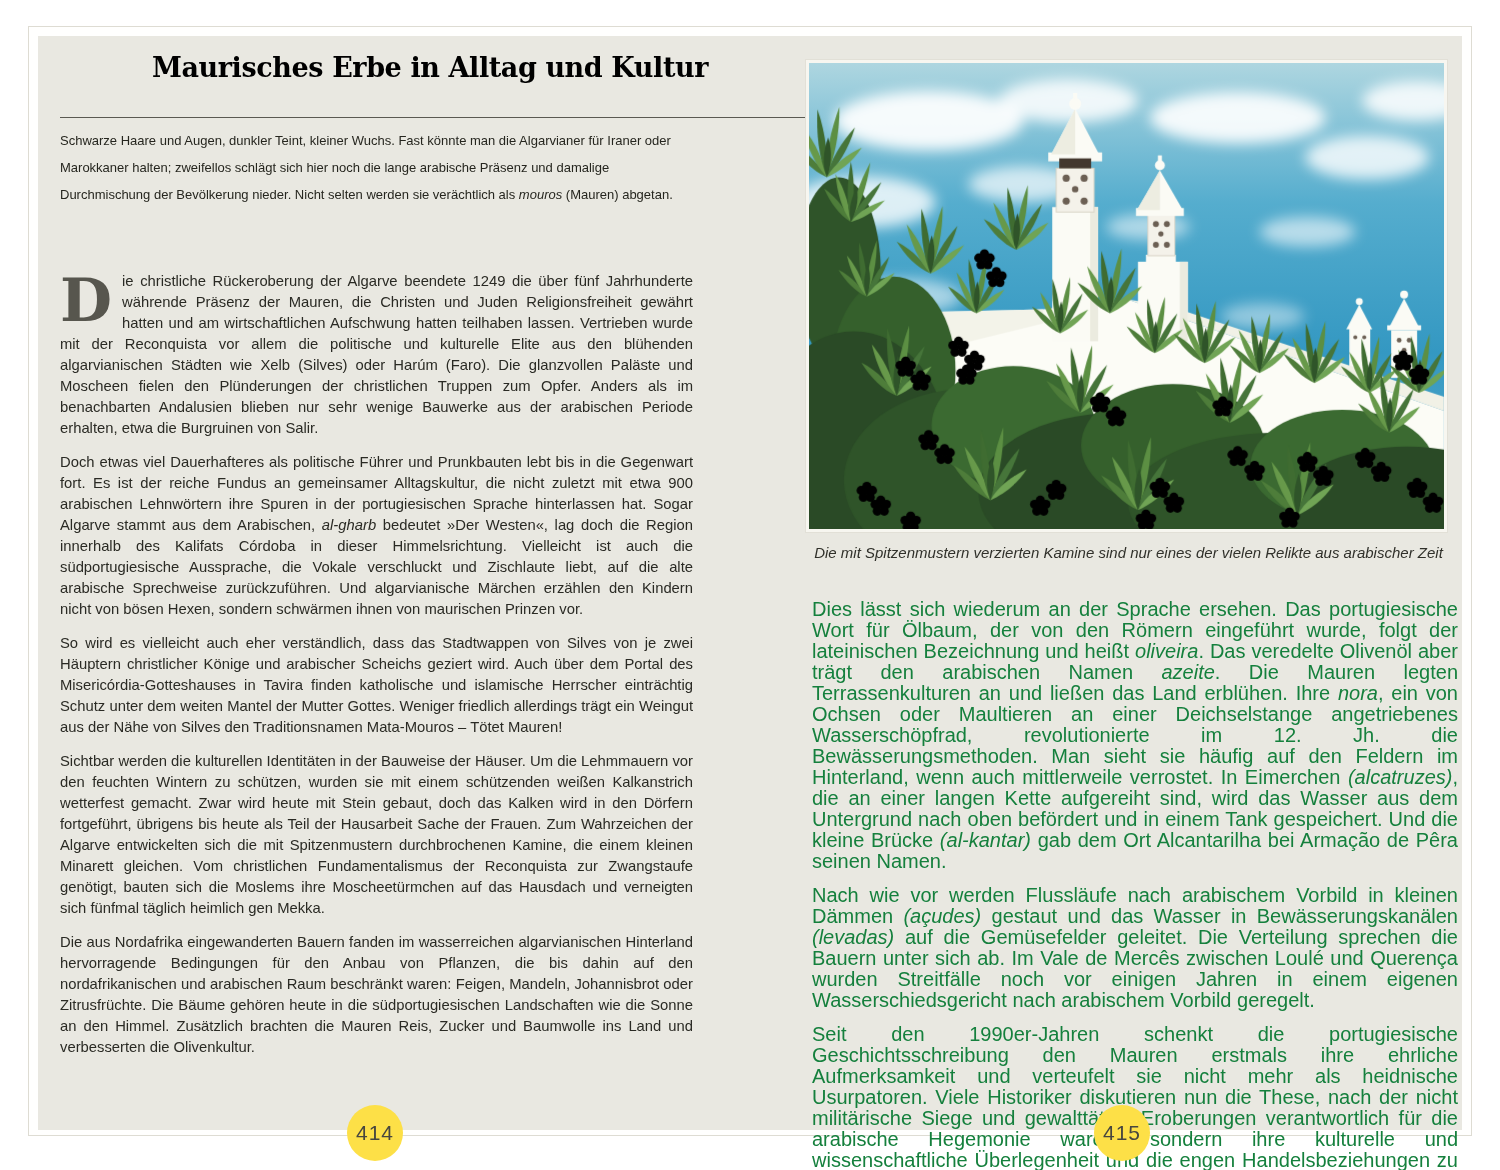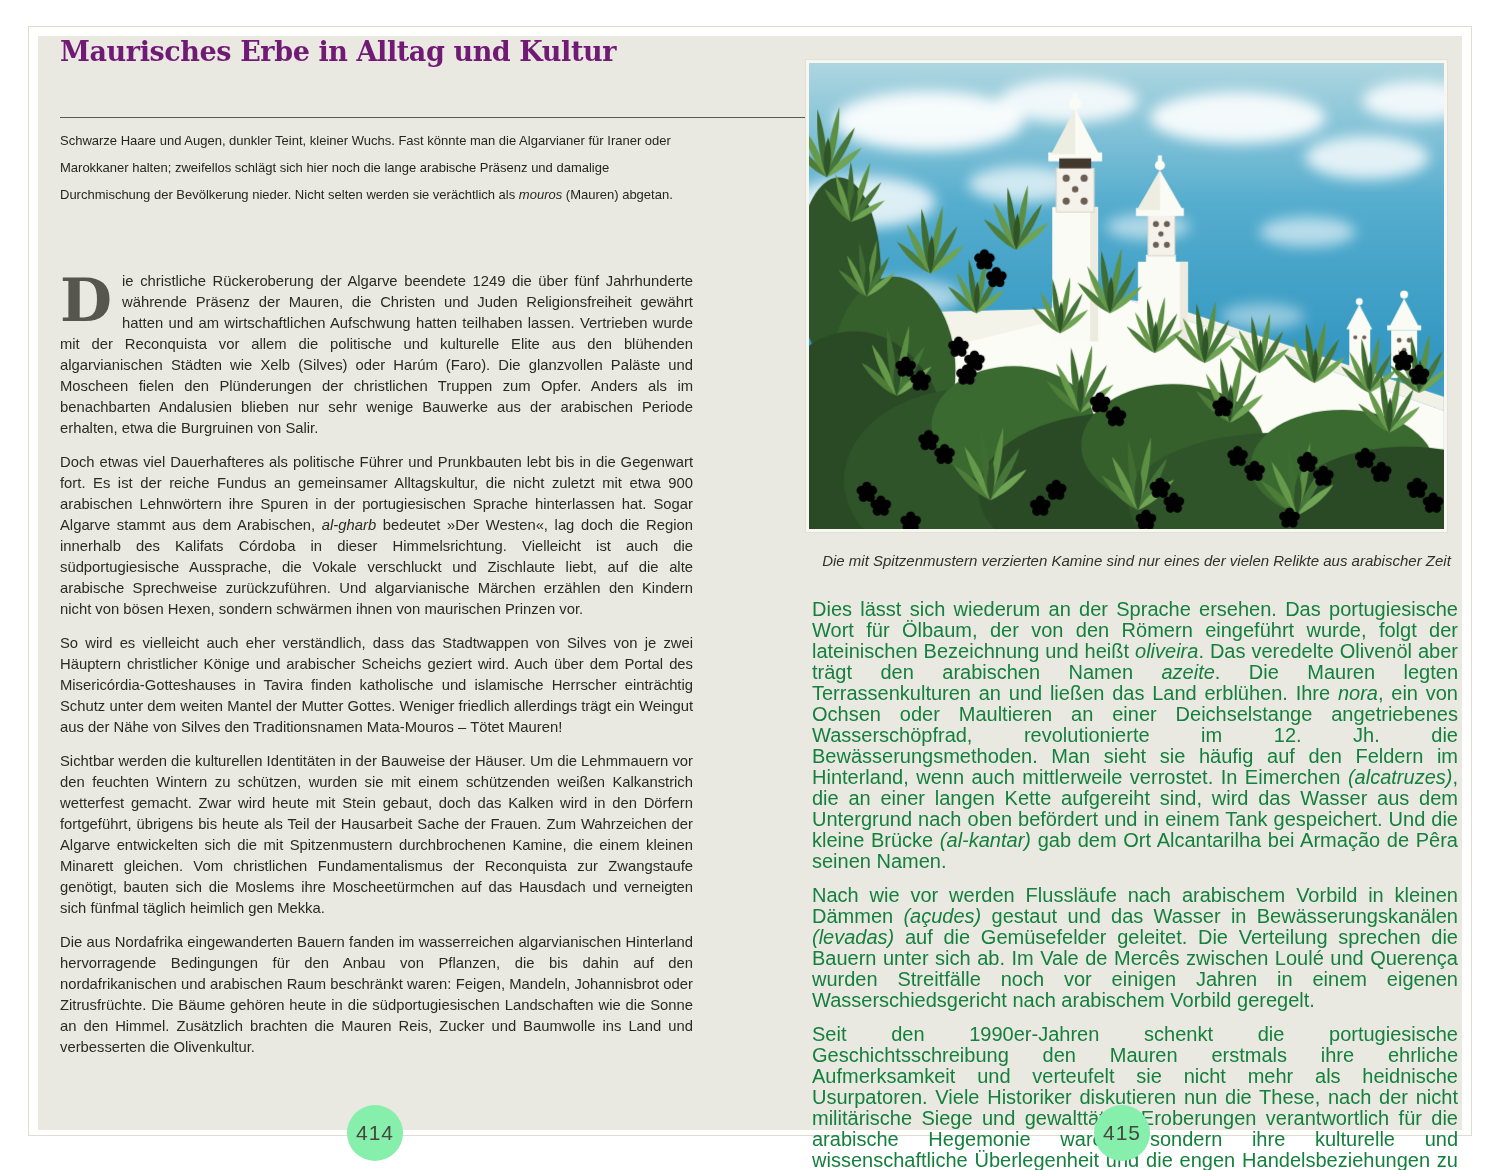--- a/index.html
+++ b/index.html
@@ -9,23 +9,23 @@
   }
   .sheet{
     position:absolute;left:28px;top:26px;width:1444px;height:1110px;
     background:#fffffe;border:1px solid #dedcd3;box-sizing:border-box;
   }
   .panel{
     position:absolute;left:38px;top:36px;width:1424px;height:1094px;
     background:#e9e8e1;
   }
   h1.title{
-    position:absolute;left:60px;top:36px;margin:0;width:740px;
+    position:absolute;left:60px;top:52px;margin:0;width:740px;
     font-family:"DejaVu Serif","Liberation Serif",serif;
-    font-weight:700;font-size:27px;letter-spacing:-0.4px;color:#701a75;
+    font-weight:700;font-size:27px;letter-spacing:-0.4px;color:#000000;text-align:center;
   }
   .rule{
     position:absolute;left:60px;top:117px;width:746px;height:0;
     border-top:1.5px solid #5a5951;
   }
   .intro{
     position:absolute;left:60px;top:127px;width:634px;margin:0;
     font-size:13px;line-height:27px;color:#26261f;text-align:left;
   }
   .colL{
@@ -44,27 +44,27 @@
     font-weight:700;font-size:60px;line-height:0.8;color:#57564e;
     margin:5px 10px 0 0;
   }
   .photo{
     position:absolute;left:806px;top:60px;width:641px;height:472px;
     background:#fbfaf4;border:3px solid #f7f6f0;box-sizing:border-box;
     box-shadow:0 0 0 1px #e2e0d7;
   }
   .photo svg{display:block;width:100%;height:100%;}
   .caption{
-    position:absolute;left:806px;top:543px;width:645px;margin:8px;
+    position:absolute;left:806px;top:543px;width:645px;margin:0;
     font-size:15px;font-style:italic;color:#30302a;text-align:center;
     line-height:20px;
   }
   .folio{
     position:absolute;width:56px;height:56px;border-radius:50%;
-    background:#86efac;top:1105px;
+    background:#fde047;top:1105px;
     display:flex;align-items:center;justify-content:center;
     font-size:21px;letter-spacing:1px;color:#47463f;z-index:5;
   }
   .folio.left{left:347px;}
   .folio.right{left:1094px;text-align:center;}
   
   .wall{fill:#fbfbf5;}
   .wallshade{fill:#ebebdf;}
   .lattice{fill:#f4f2ea;stroke:#d8d4c6;stroke-width:1;}
   .rosette{fill:#5c4f42;opacity:0.9;}

